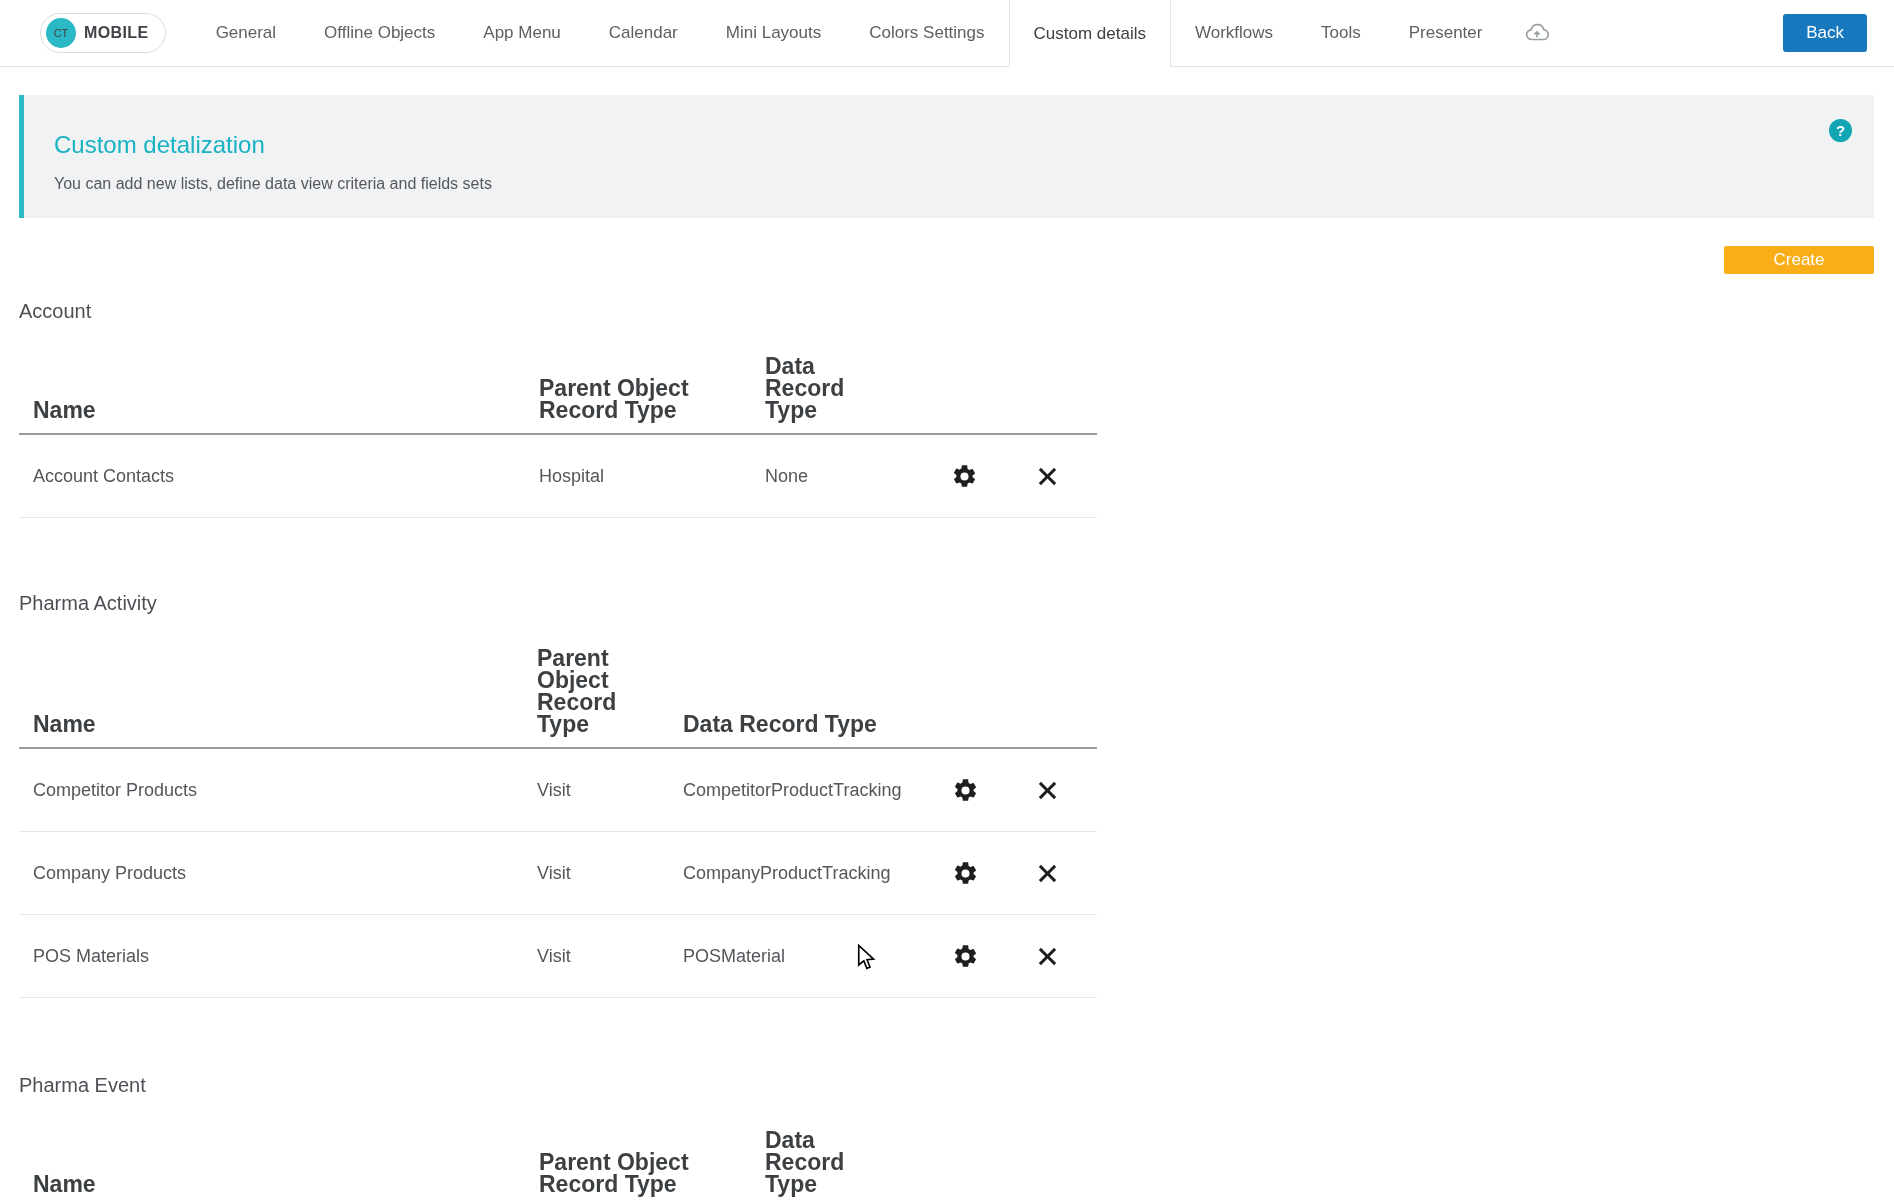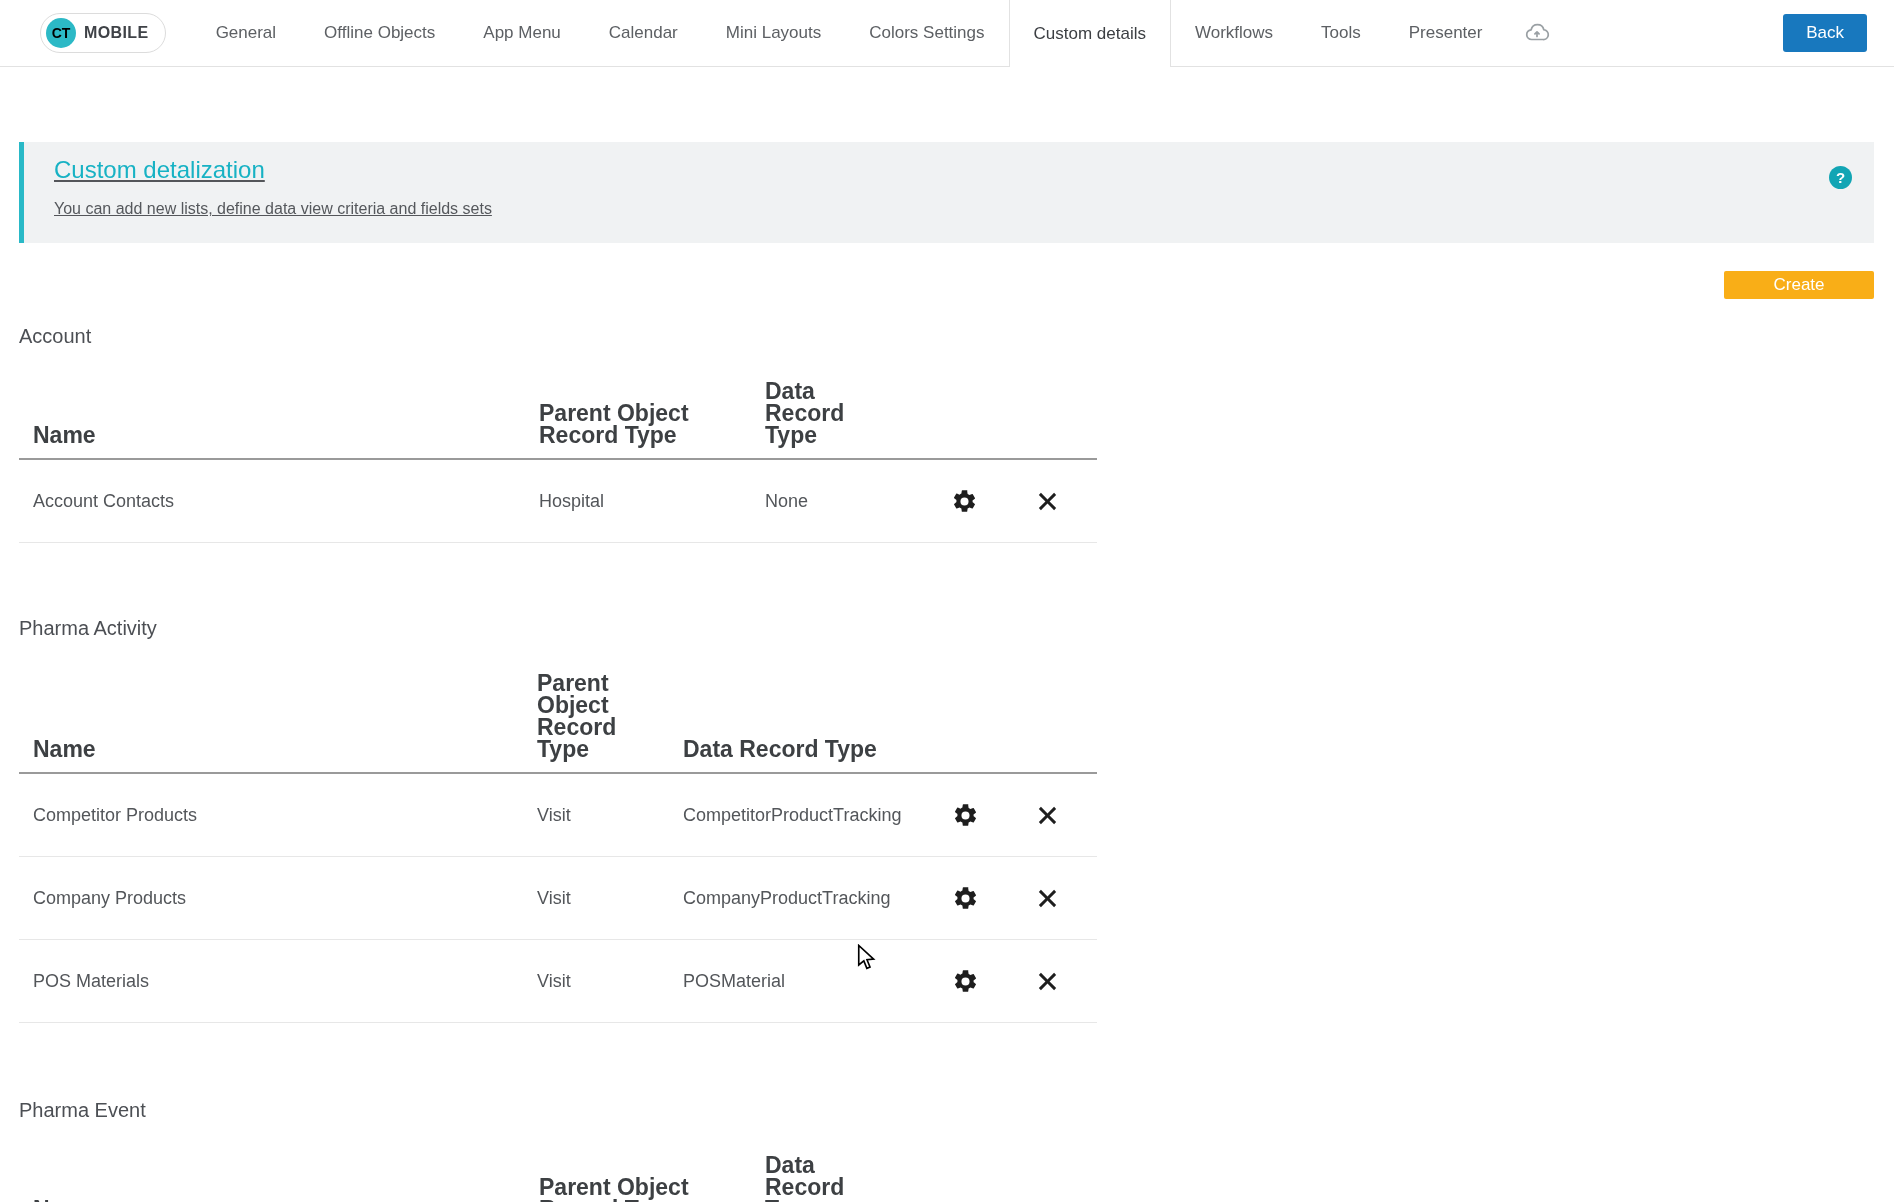--- a/index.html
+++ b/index.html
@@ -31,23 +31,23 @@
     border-radius: 24px;
     padding: 4px 16px 4px 5px;
     margin-right: 26px;
     background: #fff;
     flex: 0 0 auto;
   }
   .logo-circle {
     width: 30px; height: 30px;
     border-radius: 50%;
     background: #2cb9c6;
-    color: #000000;
-    font-weight: bold;
-    font-size: 14px;
+    color: #404040;
+    font-weight: normal;
+    font-size: 11px;
     display: flex; align-items: center; justify-content: center;
   }
   .logo-text { font-weight: 700; font-size: 16px; color: #3f4247; letter-spacing: .4px; }
 
   .tabs { display: flex; align-self: stretch; align-items: stretch; }
   .tab {
     display: flex; align-items: center;
     padding: 4px 24px;
     font-size: 17px;
     color: #5d6064;
@@ -75,26 +75,25 @@
     border: none;
     border-radius: 3px;
     padding: 9px 23px;
     cursor: pointer;
   }
 
   
   .main { padding: 0 20px 0 19px; }
 
   .banner {
-    margin-top: 75px;
+    margin-top: 28px;
     background: #f0f2f3;
     border-left: 5px solid #29b9c7;
-    padding: 14px 60px 22px 30px;
+    padding: 36px 60px 22px 30px;
     position: relative;
-    text-decoration: underline;
   }
   .banner-title {
     color: #17b2c4;
     font-size: 24px;
     font-weight: 400;
     margin-bottom: 12px;
   }
   .banner-line { font-size: 16px; color: #55585c; line-height: 25px; }
   .help-icon {
     position: absolute;

